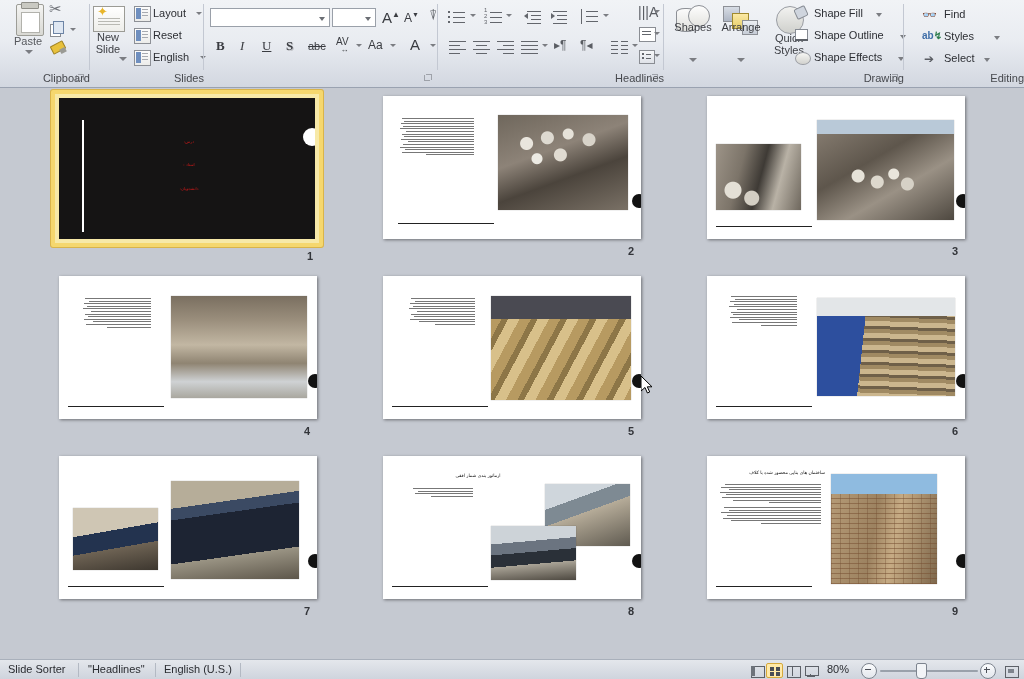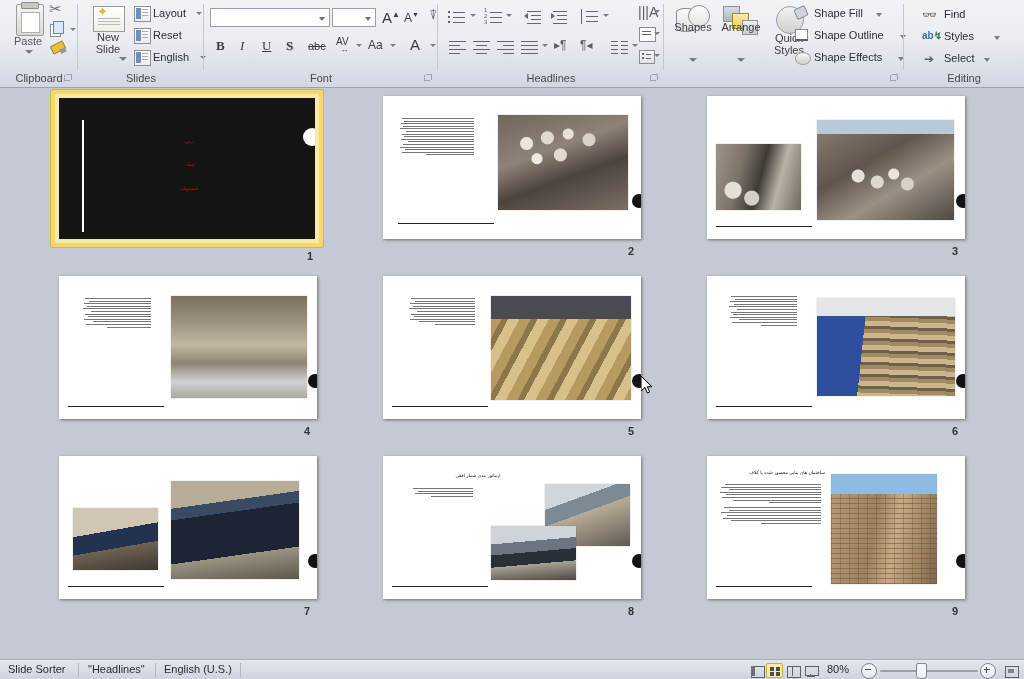--- a/index.html
+++ b/index.html
@@ -14,31 +14,31 @@
   
   .ribbon{
     position:absolute;left:0;top:0;width:1024px;height:88px;
     background:linear-gradient(to bottom,#f1f3f6 0%,#e9ecf1 48%,#dfe3ea 70%,#d2d7e0 100%);
     border-bottom:1px solid #9aa2b0;
     box-sizing:border-box;
   }
   .rgroup{position:absolute;top:0;height:86px;}
   .rgroup .gsep{position:absolute;right:0;top:4px;bottom:16px;width:1px;background:#c3c8d2;}
   .glabel{
-    position:absolute;bottom:2px;left:0;right:0;text-align:center;
+    position:absolute;bottom:2px;left:0;right:0;text-align:right;
     font-size:11px;color:#46484d;
   }
   .dlg{position:absolute;bottom:3px;width:9px;height:9px;opacity:.55;}
   .dlg:after{content:"";position:absolute;left:1px;top:1px;width:5px;height:5px;
     border-left:1px solid #70737a;border-bottom:1px solid #70737a;}
   .dlg:before{content:"";position:absolute;left:3px;top:0px;width:5px;height:5px;
     border-right:1px solid #70737a;border-top:1px solid #70737a;}
 
   
-  #g-clipboard{left:0;width:78px;}
+  #g-clipboard{left:0;width:90px;}
   .paste-btn{position:absolute;left:6px;top:2px;width:44px;height:62px;text-align:center;cursor:default;}
   .paste-ico{position:absolute;left:10px;top:2px;width:26px;height:30px;
     background:linear-gradient(#f4f4f2,#d9d9d4);border:1px solid #9d9d97;border-radius:2px;}
   .paste-ico:before{content:"";position:absolute;left:4px;top:-3px;width:16px;height:5px;
     background:#c9c9c2;border:1px solid #8f8f89;border-radius:1px;}
   .paste-ico:after{content:"";position:absolute;left:4px;top:7px;width:17px;height:19px;
     background:#fff;border:1px solid #b2b2ac;}
   .paste-txt{position:absolute;left:0;right:0;top:33px;font-size:11px;color:#56585d;}
   .paste-arrow{position:absolute;left:19px;top:48px;width:0;height:0;
     border-left:4px solid transparent;border-right:4px solid transparent;border-top:4px solid #7b7d82;}
@@ -233,21 +233,20 @@
       <span class="ficon" style="left:132px;top:36px;font-size:10px;text-align:right;">
         <span>AV</span>
         <span style="display:block;font-size:8px;margin-top:-2px;">↔</span>
       </span>
       <span class="tinyarrow" style="left:152px;top:44px;"></span>
       <span class="ficon" style="left:164px;top:38px;font-size:12px;">Aa</span>
       <span class="tinyarrow" style="left:186px;top:44px;"></span>
       <span class="ficon" style="left:206px;top:36px;font-size:15px;">A</span>
       <span class="tinyarrow" style="left:226px;top:44px;"></span>
 
-      <span class="glabel">Font</span>
       <span class="dlg" style="right:6px;"></span>
       <span class="gsep"></span>
     </div>
 
     <div class="rgroup" id="g-paragraph">
       <span class="pico" style="left:10px;top:8px;">
         <span class="pd" style="left:0;top:3px;"></span>
           <span class="pl" style="left:5px;top:4px;width:12px;"></span>
         <span class="pd" style="left:0;top:8px;"></span>
           <span class="pl" style="left:5px;top:9px;width:12px;"></span>
@@ -382,20 +381,21 @@
         </span>
         <span class="lab">Shape Outline</span>
         <span class="arw" style="left:106px;"></span>
       </div>
       <div class="drow" style="top:48px;">
         <span style="position:absolute;left:1px;top:4px;width:14px;height:11px;border-radius:50%;background:linear-gradient(#f6f6f4,#d2d2ce);border:1px solid #9a9da3;"></span>
         <span class="lab">Shape Effects</span>
         <span class="arw" style="left:104px;"></span>
       </div>
 
+      <span class="glabel">Drawing</span>
       <span class="dlg" style="right:6px;"></span>
       <span class="gsep"></span>
     </div>
 
     <div class="rgroup" id="g-editing">
       <div class="erow" style="top:4px;">
         <span style="position:absolute;left:0;top:4px;font-size:12px;color:#3f6ea8;">👓</span>
         <span class="lab">Find</span>
       </div>
       <div class="erow" style="top:26px;">

